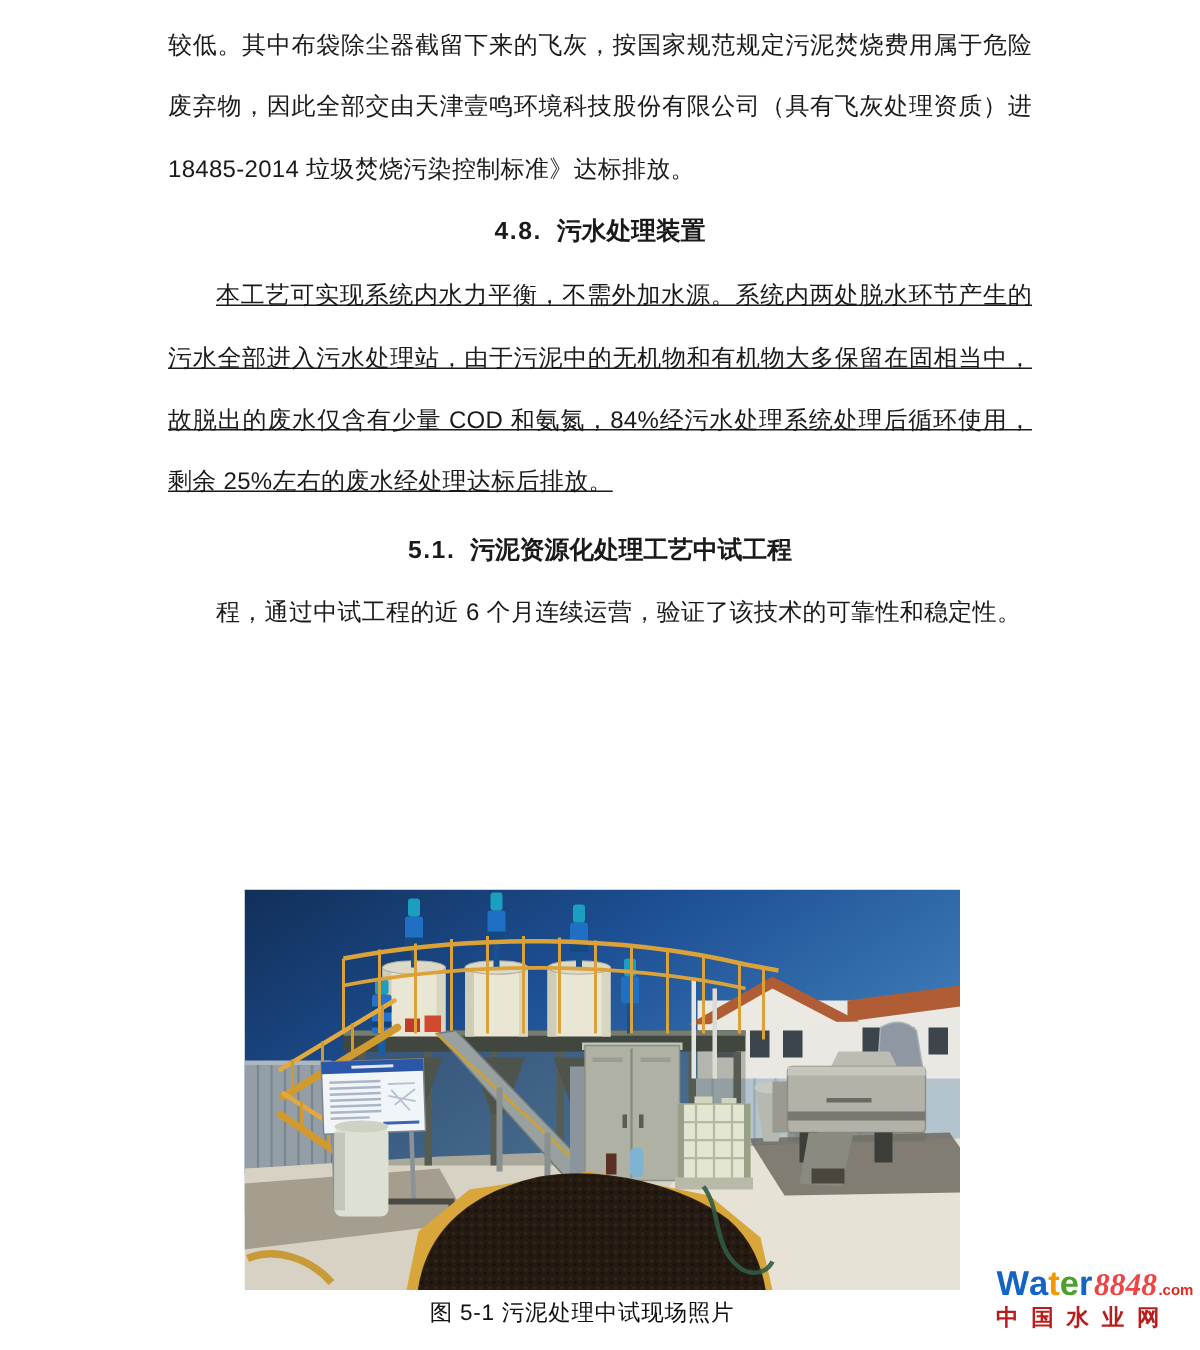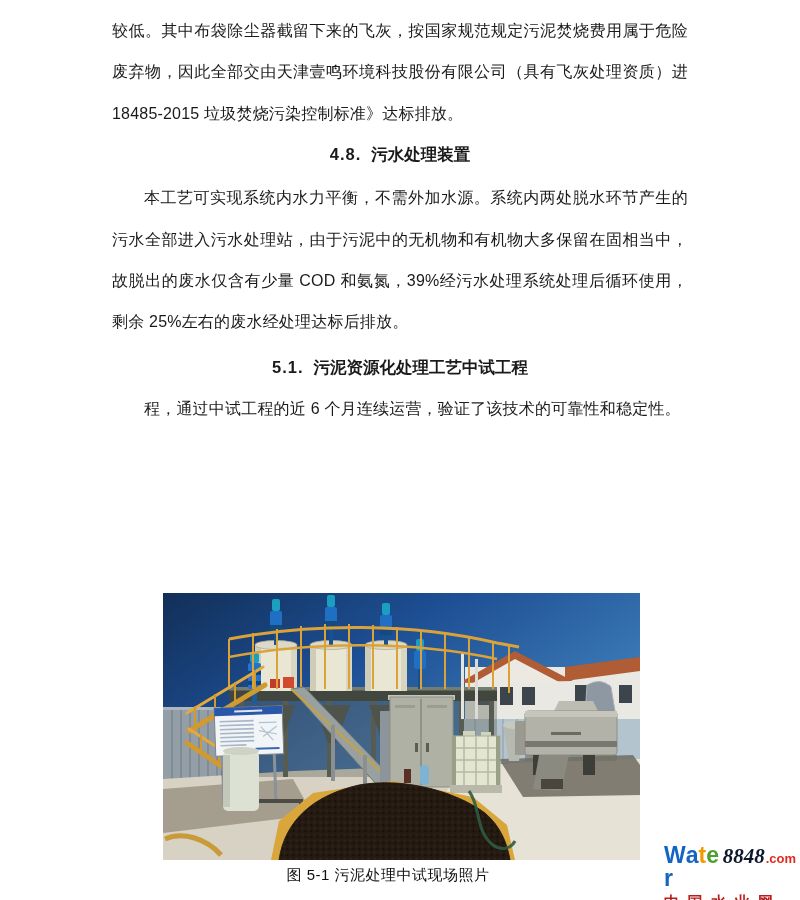--- a/index.html
+++ b/index.html
@@ -16,60 +16,60 @@
   }
   .para .ln { white-space:normal; }
   .para .ln:last-child { text-align-last:left; }
   .para.indent-first .ln:first-child { text-indent:2em; }
 
   .h3 { margin-top:6px; height:28px; line-height:28px; font-size:16.5px; font-weight:700;text-align:center; }
   .h3 .num { margin-right:10px; letter-spacing:1px; }
   .h2 { margin-top:9px; height:30px; line-height:30px; font-size:19px; font-weight:700; }
   .h2 .num { margin-right:13px; }
   .h3.second { margin-top:10px; }
-  .para.p2 { margin-top:9px; }
+  .para.p2 { margin-top:9px;text-decoration:underline; }
   .para.p3 { margin-top:7px; }
 
   .photo-frame { position:absolute; left:163px; top:593px; width:477px; height:267px; }
   .photo-frame svg { display:block; }
 
   .caption { position:absolute; left:0; top:866px; width:776px; text-align:center;
              font-size:15px; color:#111; letter-spacing:0.5px; }
 
   .watermark { position:absolute; right:4px; top:844px; width:132px; line-height:1; }
   .wm-line1 { display:flex; align-items:baseline; justify-content:center; }
   .wm-brand { font-weight:700; font-size:23px; letter-spacing:0px; }
   .wm-brand span { display:inline-block; }
   .wm-num { font-family:"Liberation Serif","DejaVu Serif",serif; font-style:italic;
-            font-weight:700; font-size:21px; color:#0f172a; margin-left:1px; }
-  .wm-tld { font-size:13px; font-weight:700; color:#e02b20; margin-left:1px; }
+            font-weight:700; font-size:21px; color:#ef4444; margin-left:1px; }
+  .wm-tld { font-size:10px; font-weight:700; color:#e02b20; margin-left:1px; }
   .wm-cn { margin-top:4px; font-size:15px; font-weight:700; color:#b91c1c; letter-spacing:8.5px;
            white-space:nowrap; }
 </style>
 </head>
 <body>
 
 <div class="page">
 
   <div class="text-col">
 
     <div class="para p1">
         <div class="ln">较低。其中布袋除尘器截留下来的飞灰，按国家规范规定污泥焚烧费用属于危险</div>
         <div class="ln">废弃物，因此全部交由天津壹鸣环境科技股份有限公司（具有飞灰处理资质）进</div>
-        <div class="ln">18485-2015 垃圾焚烧污染控制标准》达标排放。</div>
+        <div class="ln">18485-2014 垃圾焚烧污染控制标准》达标排放。</div>
       </div>
 
     <div class="h3">
       <span class="num">4.8.</span><span>污水处理装置</span>
     </div>
 
     <div class="para p2 indent-first">
         <div class="ln">本工艺可实现系统内水力平衡，不需外加水源。系统内两处脱水环节产生的</div>
         <div class="ln">污水全部进入污水处理站，由于污泥中的无机物和有机物大多保留在固相当中，</div>
-        <div class="ln">故脱出的废水仅含有少量 COD 和氨氮，39%经污水处理系统处理后循环使用，</div>
+        <div class="ln">故脱出的废水仅含有少量 COD 和氨氮，84%经污水处理系统处理后循环使用，</div>
         <div class="ln">剩余 25%左右的废水经处理达标后排放。</div>
       </div>
 
 
     <div class="h3 second">
       <span class="num">5.1.</span><span>污泥资源化处理工艺中试工程</span>
     </div>
 
     <div class="para p3 indent-first">
         <div class="ln">程，通过中试工程的近 6 个月连续运营，验证了该技术的可靠性和稳定性。</div>

